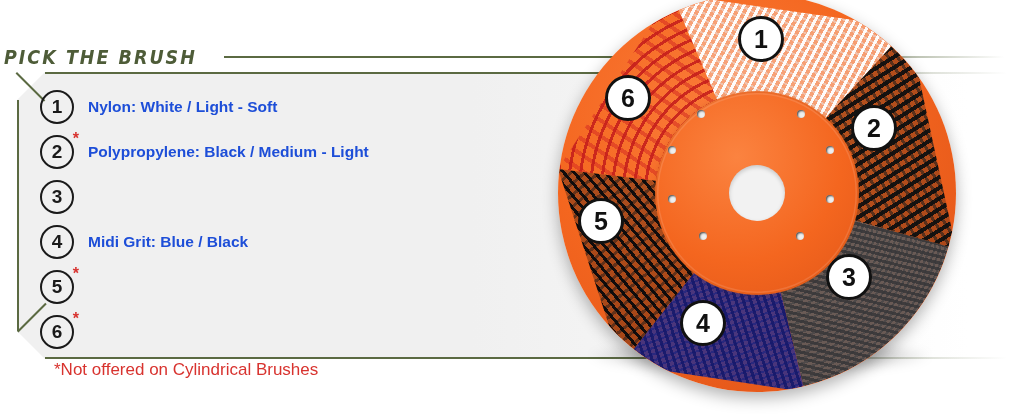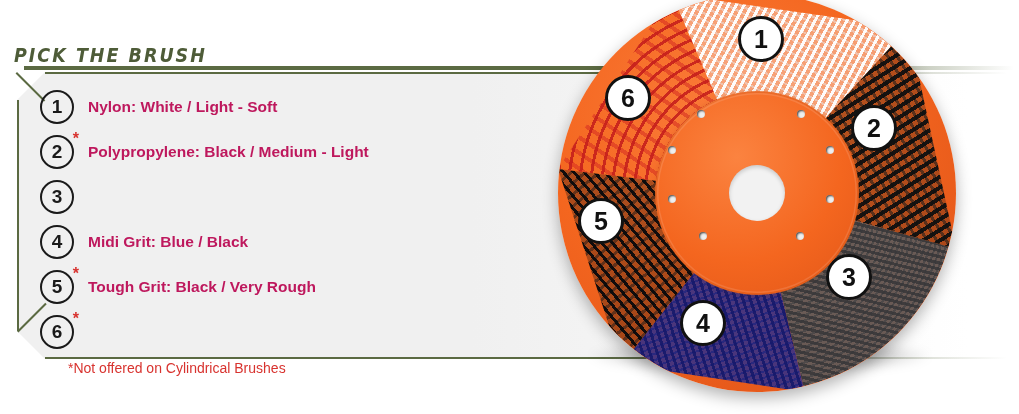--- a/index.html
+++ b/index.html
@@ -2,21 +2,21 @@
 <html><head>
 <meta charset="utf-8">
 <style>
   html,body{margin:0;padding:0;background:#ffffff;}
   body{
     width:1019px;height:414px;position:relative;overflow:hidden;
     font-family:"Liberation Sans","DejaVu Sans",sans-serif;
   }
 
   
-  #header{position:absolute;left:14px;top:44px;width:1000px;height:26px;display:flex;flex-direction:column;}
+  #header{position:absolute;left:4px;top:44px;width:1000px;height:26px;display:flex;align-items:center;}
   #header-title{
     font-size:19px;font-weight:bold;font-style:italic;letter-spacing:2.2px;
     color:#4e5c38;white-space:nowrap;transform:scaleX(.92);transform-origin:left center;
     font-family:"DejaVu Sans",sans-serif;
   }
   #header-rule{
     margin-left:10px;flex:1;height:2px;
     background:linear-gradient(to right,#5b6a42 0%,#5b6a42 72%,rgba(91,106,66,0) 100%);
   }
 
@@ -45,24 +45,24 @@
     position:relative;width:30px;height:30px;flex:0 0 30px;
     border:2.2px solid #1a1a1a;border-radius:50%;
     display:flex;align-items:center;justify-content:center;
     font-size:19px;font-weight:bold;color:#1a1a1a;line-height:1;
   }
   .badge-star{
     position:absolute;right:-7px;top:-6px;color:#d8332f;
     font-size:16px;font-weight:bold;line-height:1;
   }
   .item-label{
-    margin-left:14px;font-size:15.5px;font-weight:bold;color:#be185d;white-space:nowrap;
+    margin-left:14px;font-size:15.5px;font-weight:bold;color:#1d4ed8;white-space:nowrap;
   }
   #footnote{
-    position:absolute;left:68px;top:360px;font-size:14px;color:#d8332f;
+    position:absolute;left:54px;top:360px;font-size:17px;color:#d8332f;
   }
 
   
   #brush-figure{position:absolute;left:548px;top:-14px;width:420px;height:420px;}
   #disc-shadow{
     position:absolute;left:42px;top:352px;width:340px;height:36px;border-radius:50%;
     background:radial-gradient(ellipse at center,rgba(0,0,0,.45) 0%,rgba(0,0,0,.18) 48%,rgba(0,0,0,0) 72%);
     filter:blur(5px);
   }
   #disc{
@@ -175,21 +175,20 @@
       <span class="badge-star"></span>
     </span>
     <span class="item-label">Midi Grit: Blue / Black</span>
   </div>
 
   <div class="list-item">
     <span class="badge">
       <span>5</span>
       <span class="badge-star">*</span>
     </span>
-    <span class="item-label">Tough Grit: Black / Very Rough</span>
   </div>
 
   <div class="list-item">
     <span class="badge">
       <span>6</span>
       <span class="badge-star">*</span>
     </span>
   </div>
 
 </div>

